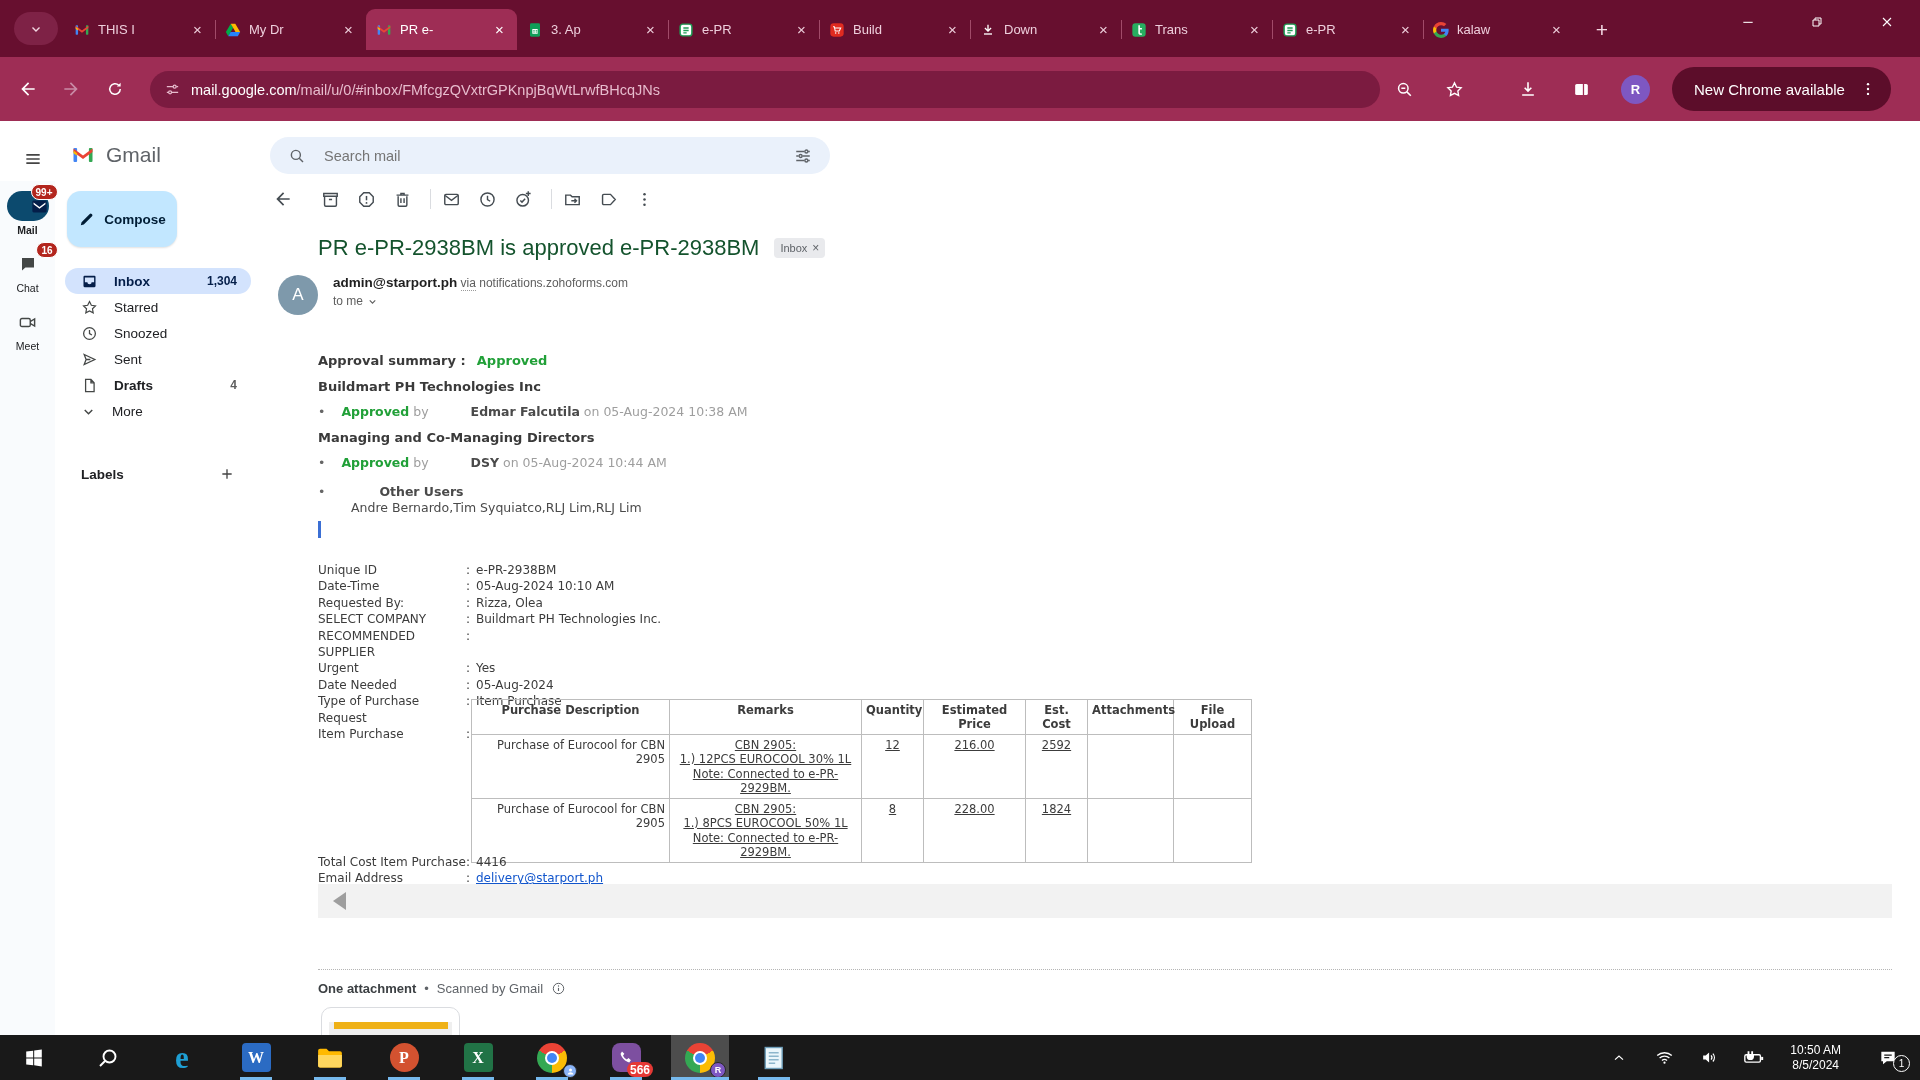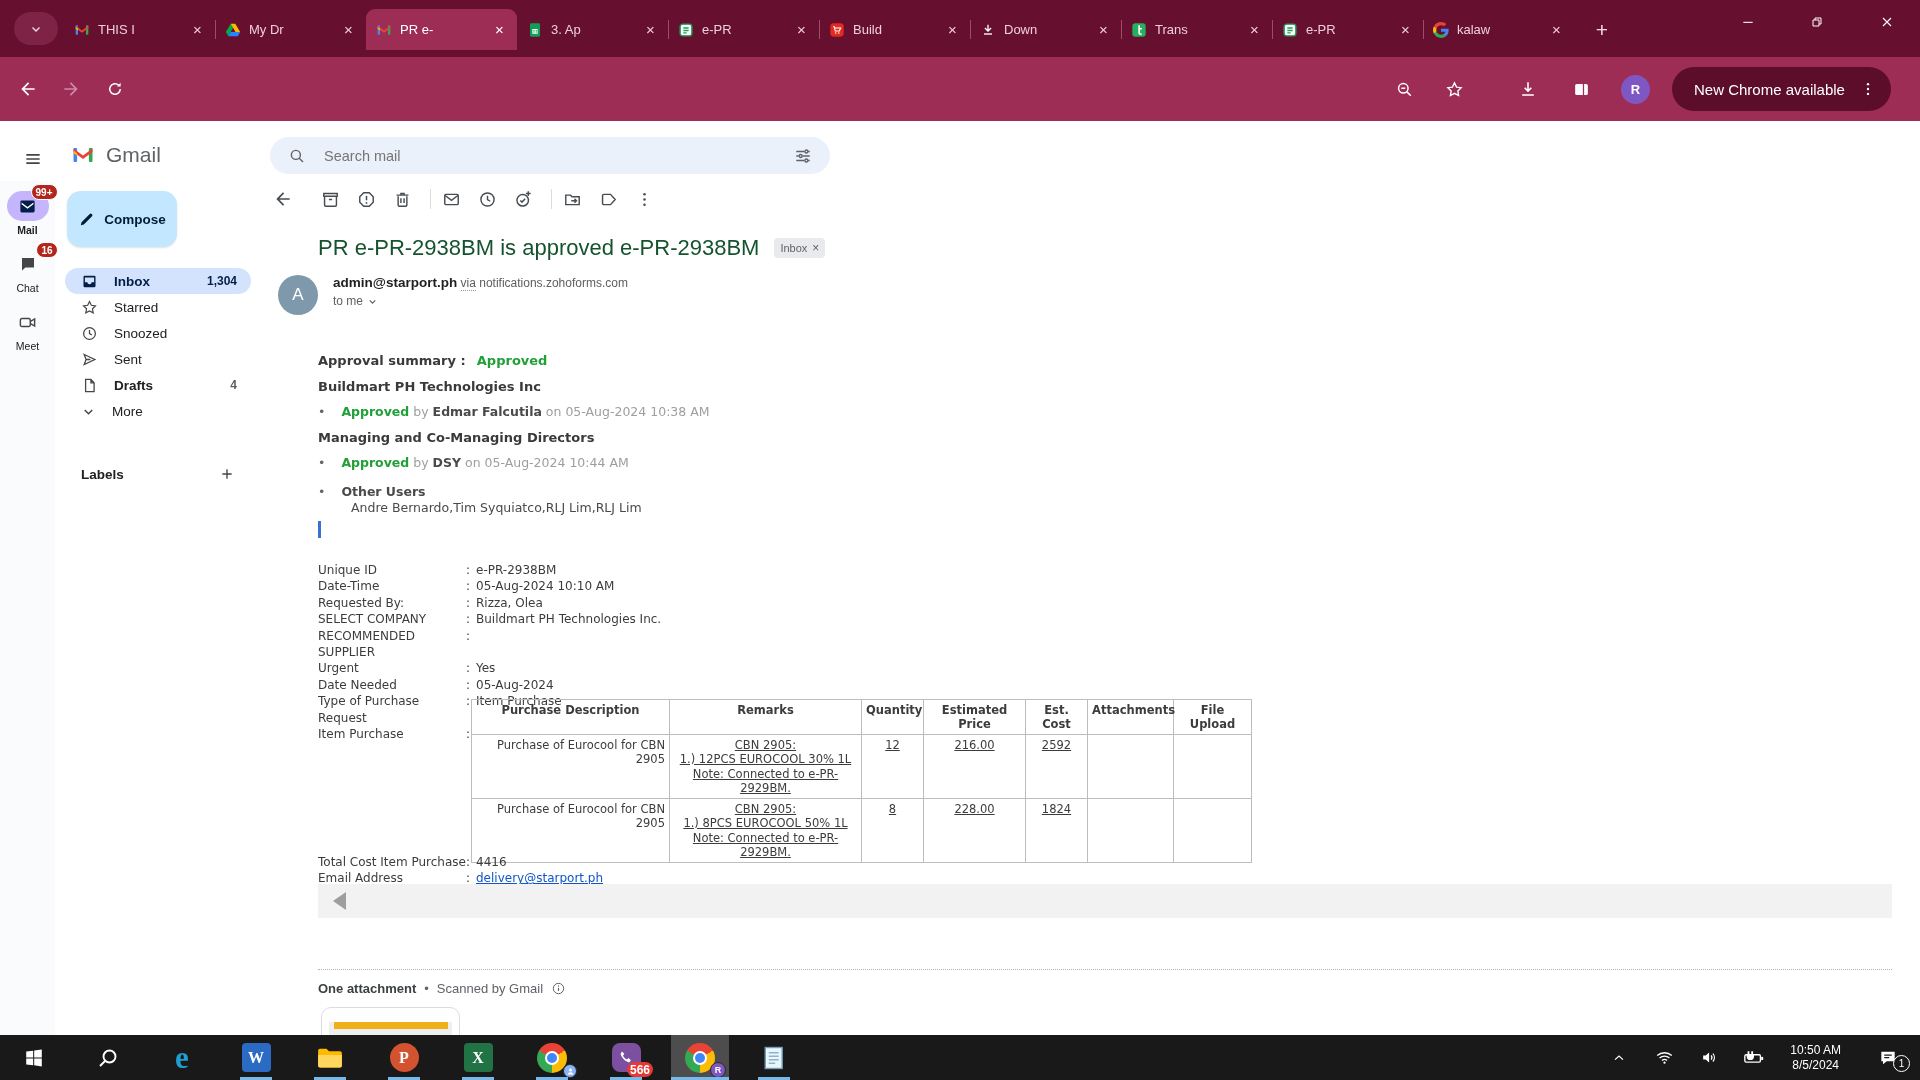--- a/index.html
+++ b/index.html
@@ -42,21 +42,21 @@
   .gmlogo { position:absolute; left:68px; top:22px; display:flex; align-items:center; gap:8px; cursor:pointer; }
   .gmlogo .word { font-size:21px; color:#5f6368; }
   .searchbar { position:absolute; left:270px; top:16px; width:560px; height:37px; border-radius:19px; background:#eaf1fb;
                display:flex; align-items:center; padding:0 10px; gap:10px; }
   .searchbar input { flex:1; border:none; outline:none; background:transparent; font-size:14.5px; color:#3c4043; font-family:"Liberation Sans",sans-serif; }
   .sicon { width:34px; height:34px; border-radius:50%; display:flex; align-items:center; justify-content:center; color:#5f6368; cursor:pointer; }
 
   .rail { position:absolute; left:0; top:60px; width:55px; background:#f9fbfd; bottom:0; }
   .rail-item { width:55px; display:flex; flex-direction:column; align-items:center; margin-bottom:13px; cursor:pointer; }
   .rail-pill { width:42px; height:30px; border-radius:15px; display:flex; align-items:center; justify-content:center; color:#3c4043; position:relative; }
-  .rail-pill.sel { background:#c4b5fd; color:#041e49; }
+  .rail-pill.sel { background:#0c4a6e; color:#041e49;justify-content:flex-end; }
   .rail-badge { position:absolute; top:-7px; right:-9px; background:#b3261e; color:#fff; font-size:10px; font-weight:bold;
                 border-radius:9px; padding:1.5px 4px; border:1px solid #fff; }
   .rail-label { font-size:10.5px; color:#202124; margin-top:3px; }
 
   .sidebar { position:absolute; left:55px; top:60px; width:200px; }
   .compose { margin:10px 0 0 12px; width:110px; height:56px; border-radius:14px; background:#c2e7ff; color:#001d35;
              display:flex; align-items:center; justify-content:center; gap:9px; font-size:13.5px; font-weight:bold;
              box-shadow:0 1px 2px rgba(0,0,0,.12); cursor:pointer; }
   .nav { margin-top:21px; }
   .nav-item { height:26px; width:186px; margin-left:10px; border-radius:13px; display:flex; align-items:center;
@@ -86,21 +86,21 @@
   .s1 .nm { font-size:13.5px; font-weight:bold; color:#1f1f1f; }
   .s1 .via { border-bottom:1px dotted #9a9a9a; }
   .s2 { font-size:12px; color:#5e5e5e; margin-top:4px; display:flex; align-items:center; gap:4px; cursor:pointer; }
 
   .zbody { font-family:"DejaVu Sans", sans-serif; color:#3c3c3c; }
   .abs { position:absolute; left:63px; }
   .zh { font-size:13px; font-weight:bold; color:#3a3a3a; }
   .green { color:#21a038; font-weight:bold; }
   .bullet { font-size:12.5px; color:#9e9e9e; }
   .bullet .dot { color:#666; margin-right:16px; }
-  .bullet .nm { color:#4a4a4a; font-weight:bold; }
+  .bullet .nm { color:#4a4a4a; font-weight:bold;margin-left:38px; }
   .cursorbar { position:absolute; left:63px; width:3px; height:17px; background:#3b6fd4; }
 
   .kv { font-size:12px; line-height:16.4px; }
   .kv-row { display:flex; }
   .kv-l { width:148px; flex:none; }
   .kv-c { width:10px; flex:none; }
   .link { color:#1155cc; text-decoration:underline; cursor:pointer; }
 
   table.po { border-collapse:collapse; table-layout:fixed; font-family:"DejaVu Sans",sans-serif; font-size:11.5px; color:#3c3c3c; }
   table.po th, table.po td { border:1px solid #bdbdbd; padding:3px 4px; vertical-align:top; }
@@ -451,20 +451,26 @@
   </div>
   <div class="navic" style="left:55px;color:#c98ca6">
     <svg class="ti" style="width:20px;height:20px">
         <use href="#i-fwd"></use>
       </svg>
   </div>
   <div class="navic" style="left:99px">
     <svg class="ti" style="width:18px;height:18px">
         <use href="#i-reload"></use>
       </svg>
+  </div>
+  <div class="urlpill">
+    <svg class="ti" style="width:17px;height:17px;color:#e7bccd">
+        <use href="#i-tune2"></use>
+      </svg>
+    <div class="url"><span class="dom">mail.google.com</span><span class="path">/mail/u/0/#inbox/FMfcgzQVxtrGPKnpjBqWtLrwfBHcqJNs</span></div>
   </div>
   <div class="navic" style="left:1388px">
     <svg class="ti" style="width:19px;height:19px">
         <use href="#i-zoomout"></use>
       </svg>
   </div>
   <div class="navic" style="left:1438px">
     <svg class="ti" style="width:19px;height:19px">
         <use href="#i-star"></use>
       </svg>

